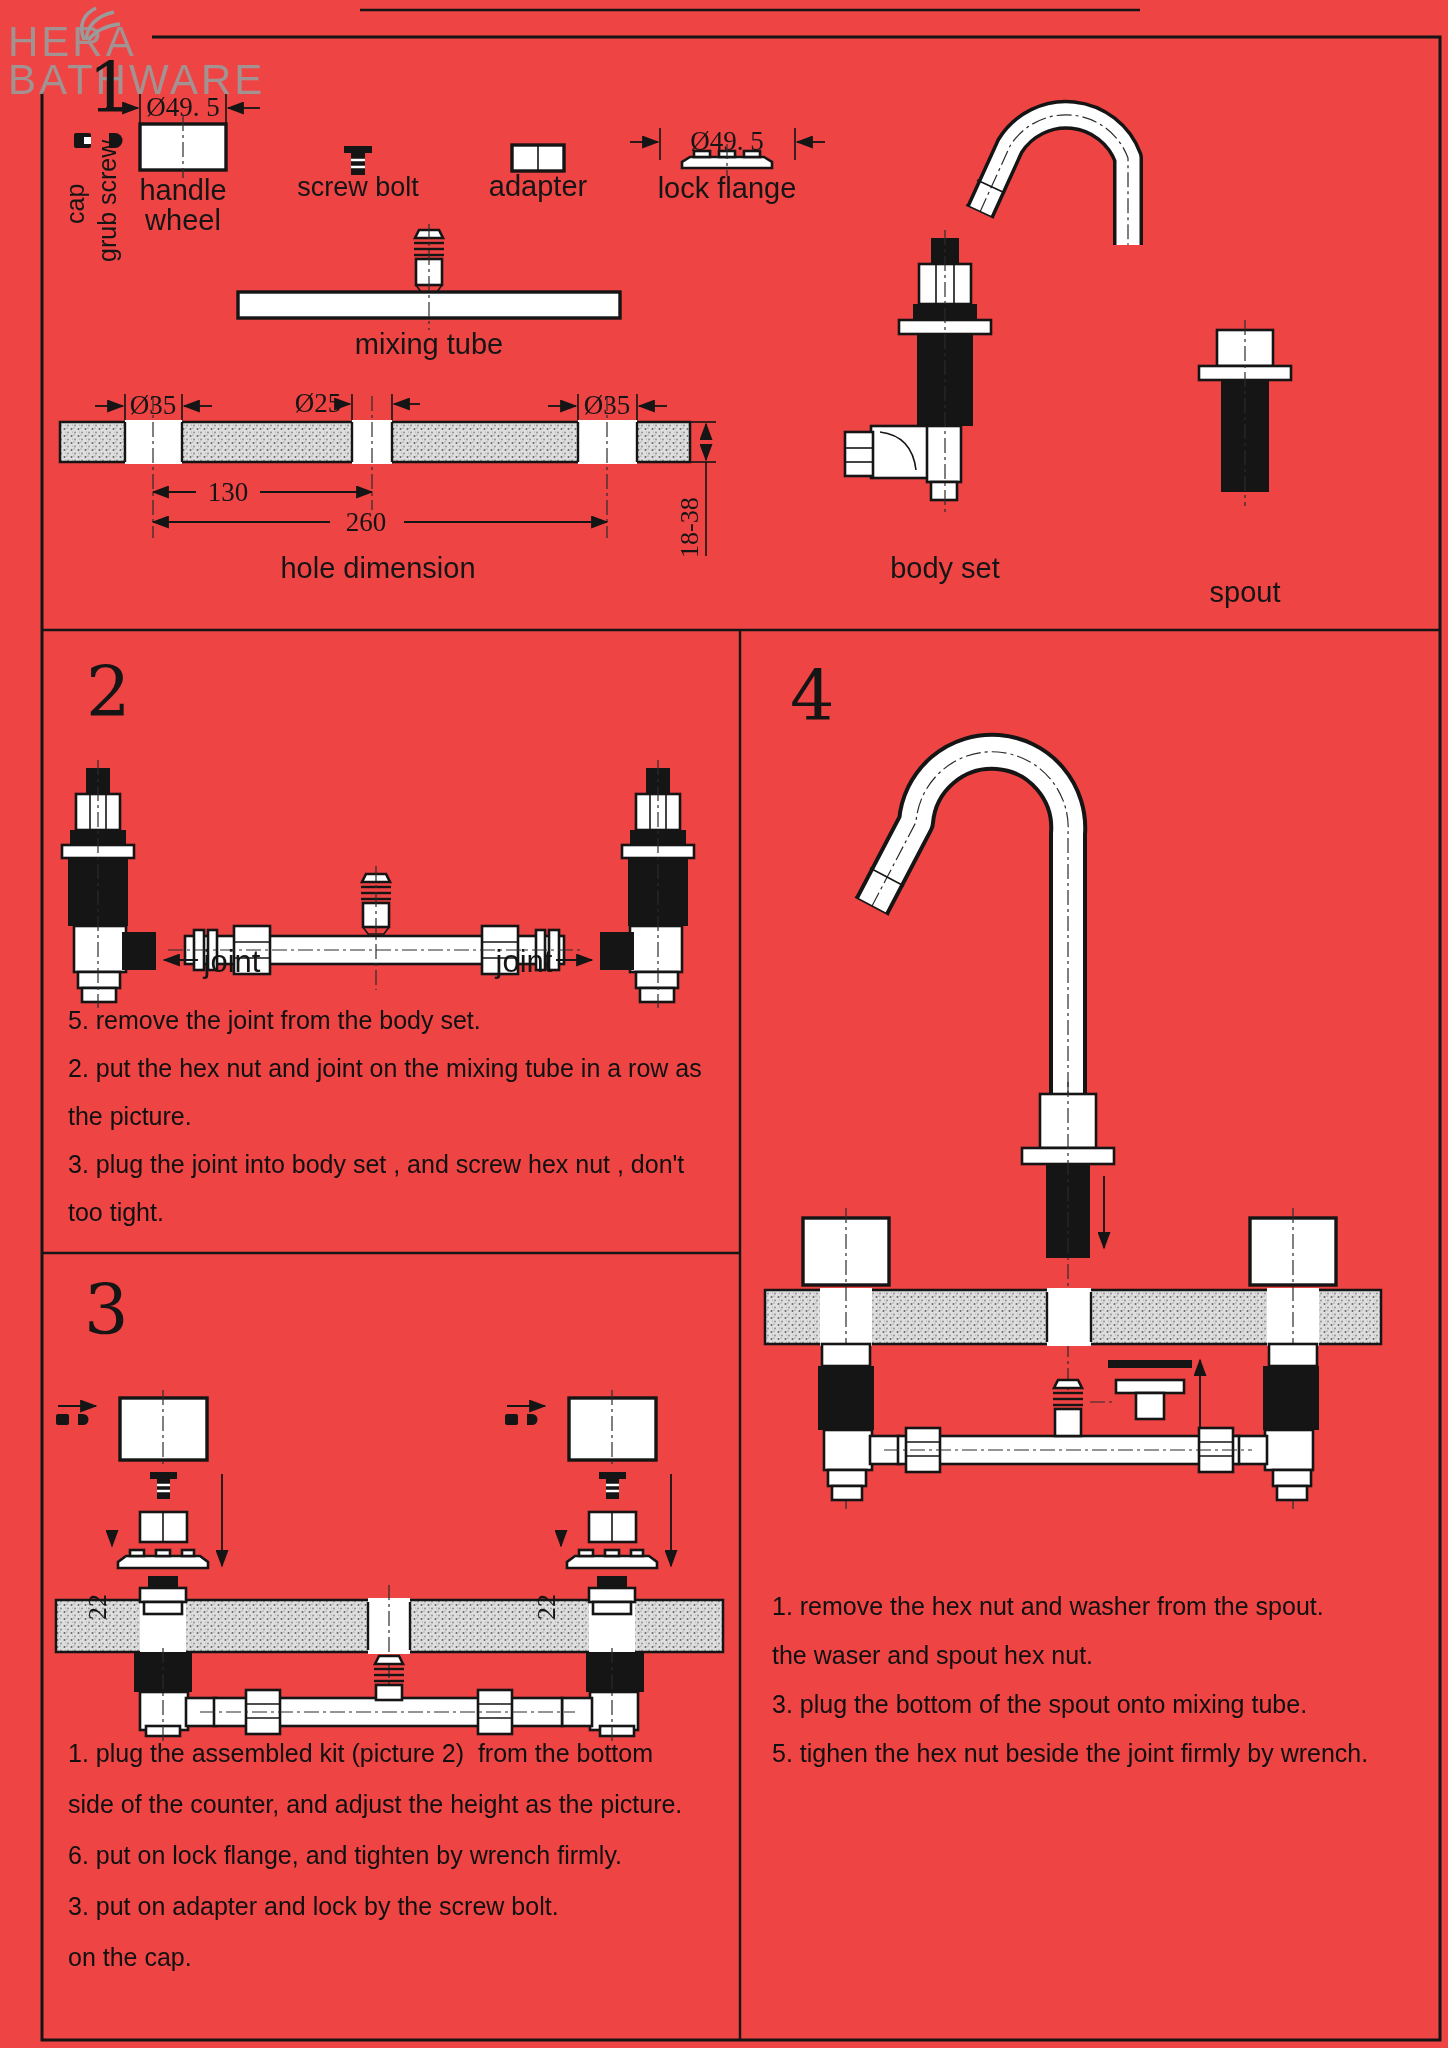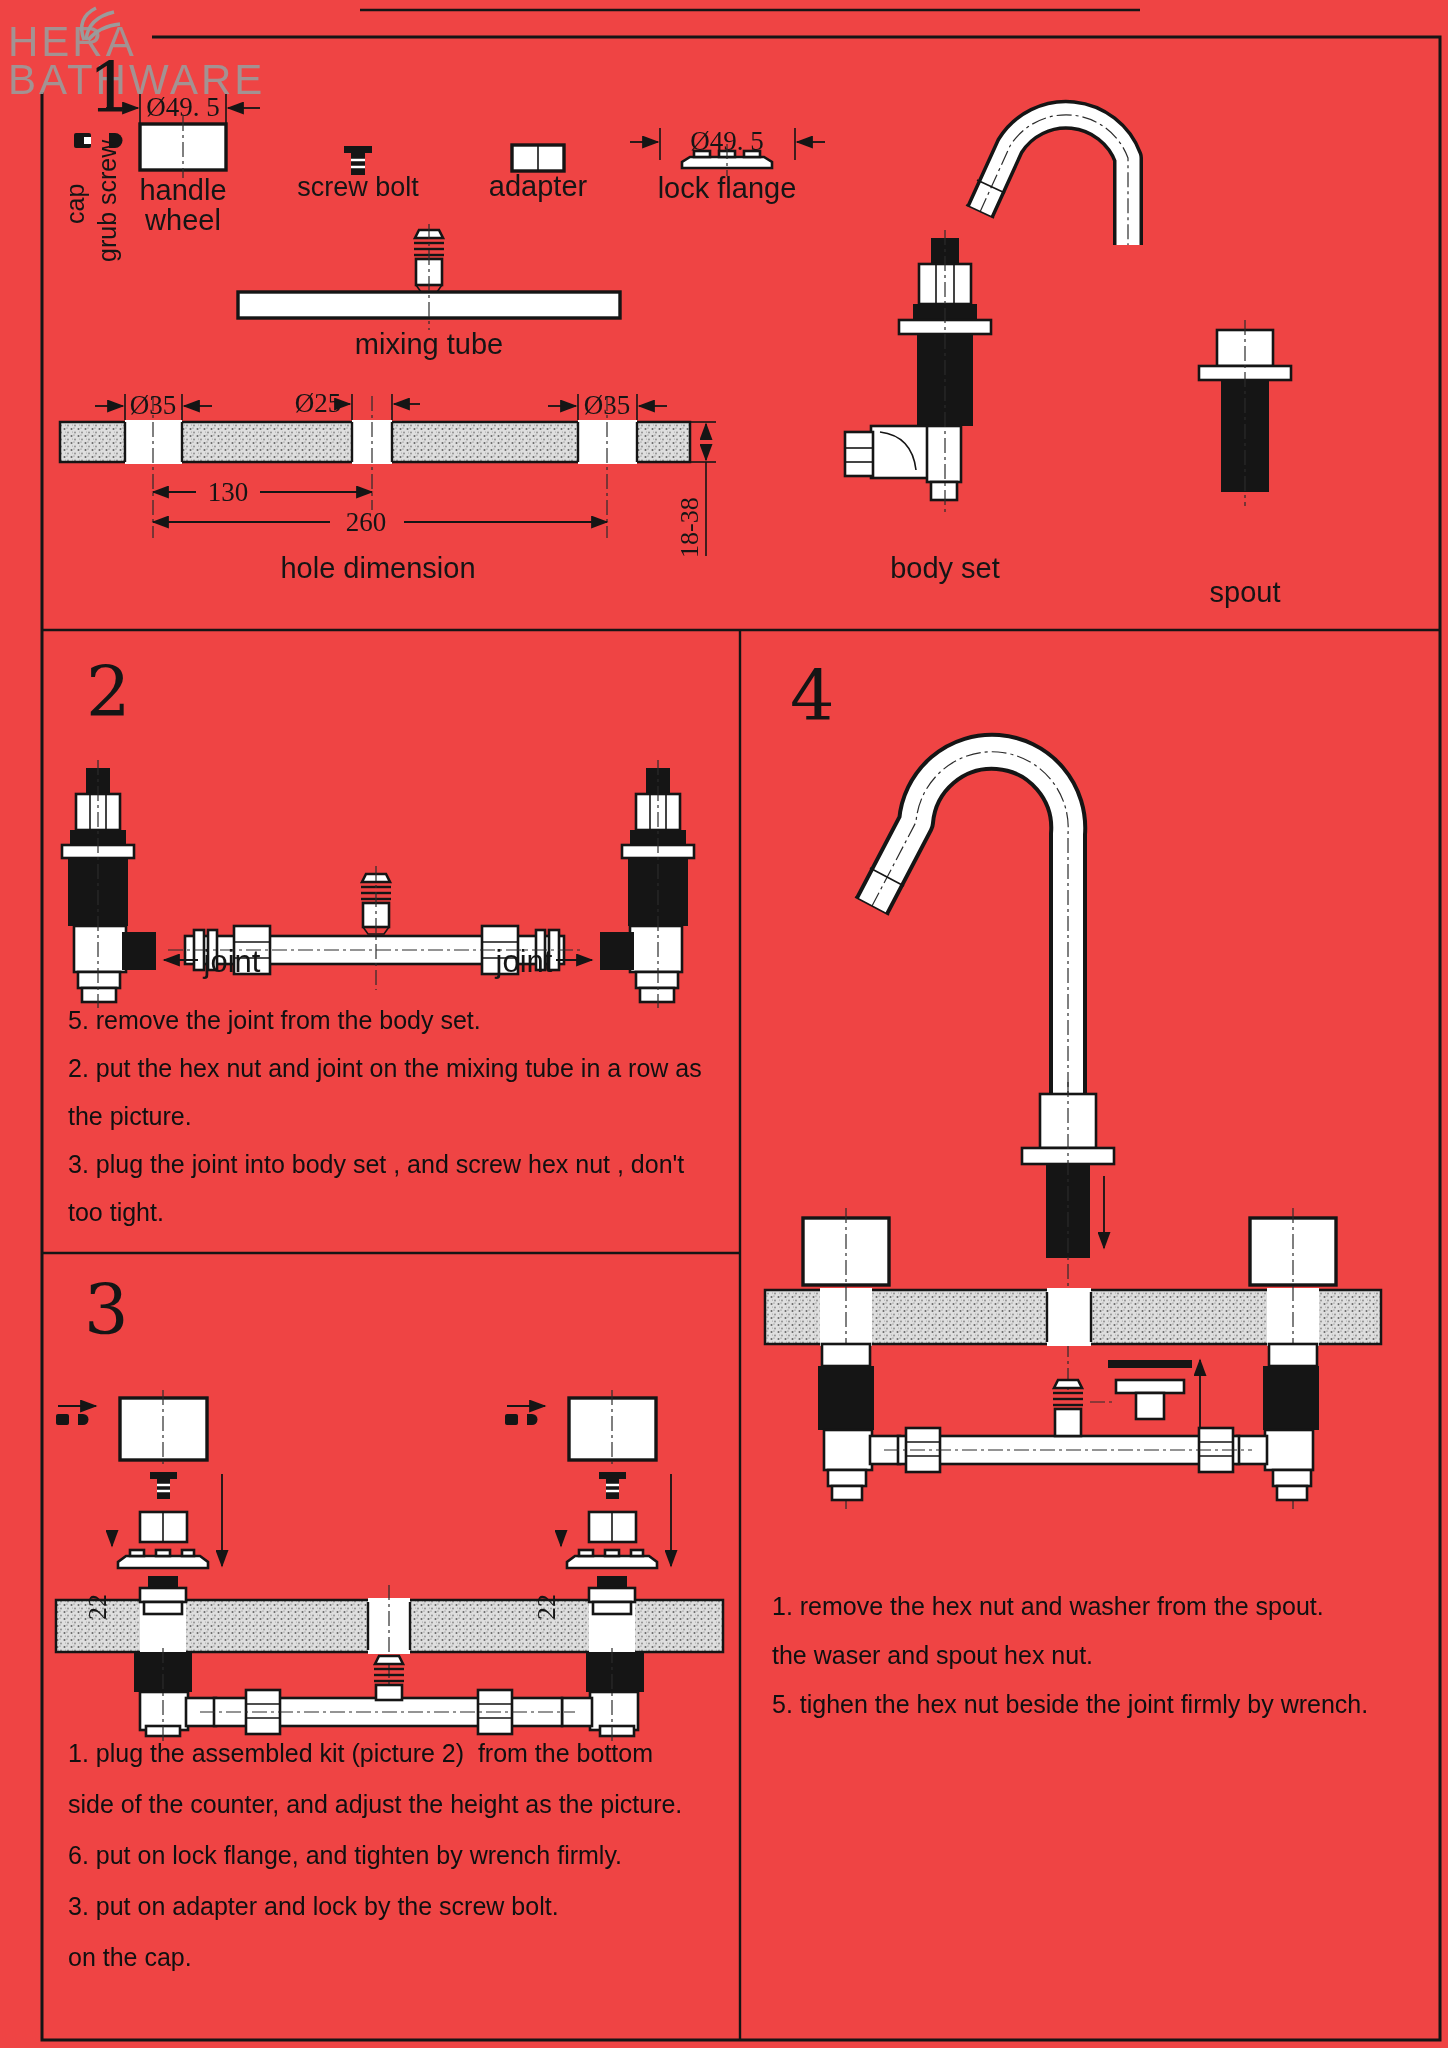--- a/index.html
+++ b/index.html
@@ -430,14 +430,14 @@
       <rect x="1108" y="1360" width="84" height="8" class="fb"></rect>
       <rect x="1116" y="1380" width="68" height="13" class="fw"></rect>
       <rect x="1136" y="1393" width="28" height="26" class="fw"></rect>
       <line x1="1200" y1="1428" x2="1200" y2="1360" class="dim" marker-end="url(#ah)"></line>
     </g>
   </g>
 </svg>
 
   <div id="steps2" class="steps"><div>5. remove the joint from the body set.</div><div>2. put the hex nut and joint on the mixing tube in a row as</div><div>the picture.</div><div>3. plug the joint into body set , and screw hex nut , don't</div><div>too tight.</div></div>
   <div id="steps3" class="steps"><div>1. plug the assembled kit (picture 2)  from the bottom</div><div>side of the counter, and adjust the height as the picture.</div><div>6. put on lock flange, and tighten by wrench firmly.</div><div>3. put on adapter and lock by the screw bolt.</div><div>on the cap.</div></div>
-  <div id="steps4" class="steps"><div>1. remove the hex nut and washer from the spout.</div><div>the waser and spout hex nut.</div><div>5. tighen the hex nut beside the joint firmly by wrench.</div></div>
+  <div id="steps4" class="steps"><div>1. remove the hex nut and washer from the spout.</div><div>the waser and spout hex nut.</div><div>3. plug the bottom of the spout onto mixing tube.</div><div>5. tighen the hex nut beside the joint firmly by wrench.</div></div>
 </div>
 
 </body></html>

